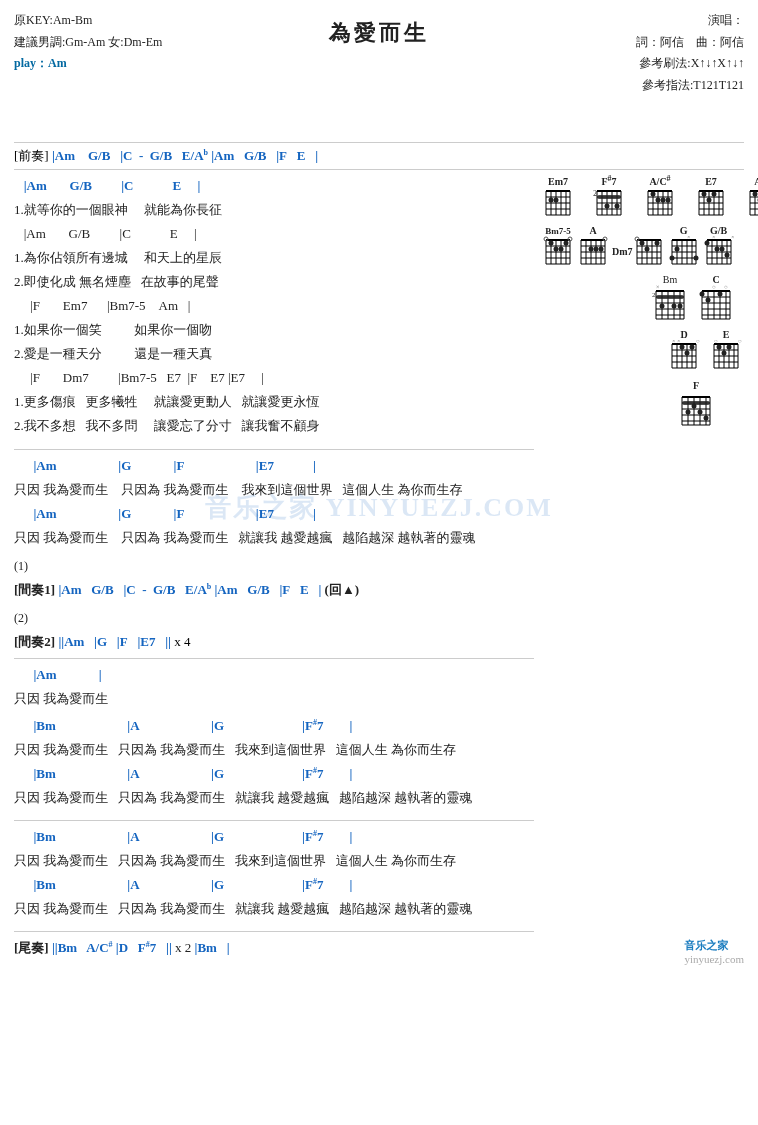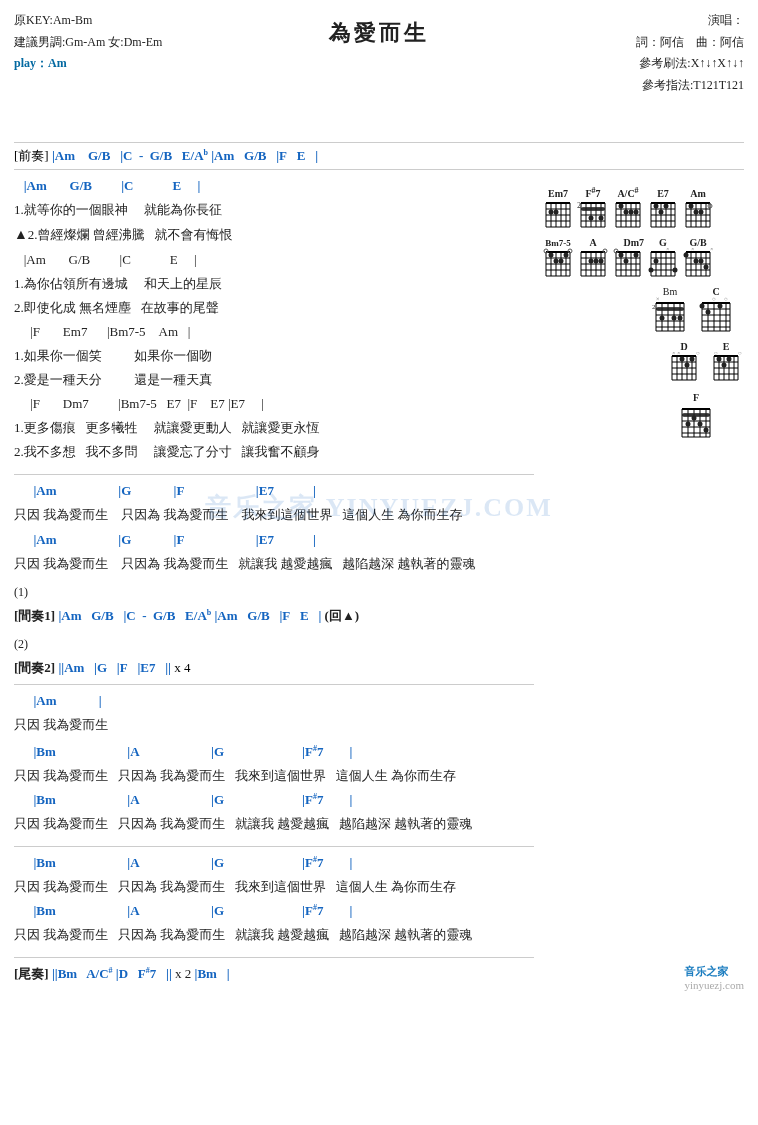--- a/index.html
+++ b/index.html
@@ -59,23 +59,20 @@
   <div style="display:flex; position:relative;">
 
     <div style="flex:1; max-width:540px; font-size:13px; line-height:1.85;">
 
       <div>
         <span style="color:#1565c0; font-weight:bold;">&nbsp;&nbsp;&nbsp;|Am&nbsp;&nbsp;&nbsp;&nbsp;&nbsp;&nbsp;&nbsp;G/B&nbsp;&nbsp;&nbsp;&nbsp;&nbsp;&nbsp;&nbsp;&nbsp;&nbsp;|C&nbsp;&nbsp;&nbsp;&nbsp;&nbsp;&nbsp;&nbsp;&nbsp;&nbsp;&nbsp;&nbsp;&nbsp;E&nbsp;&nbsp;&nbsp;&nbsp;&nbsp;|</span>
       </div>
       <div>
         1.就等你的一個眼神&nbsp;&nbsp;&nbsp;&nbsp;&nbsp;就能為你長征
       </div>
-      <div>
-        <span style="font-size:14px;">▲</span>2.曾經燦爛 曾經沸騰&nbsp;&nbsp;&nbsp;就不會有悔恨
-      </div>
 
       <div>
         &nbsp;&nbsp;&nbsp;|Am&nbsp;&nbsp;&nbsp;&nbsp;&nbsp;&nbsp;&nbsp;G/B&nbsp;&nbsp;&nbsp;&nbsp;&nbsp;&nbsp;&nbsp;&nbsp;&nbsp;|C&nbsp;&nbsp;&nbsp;&nbsp;&nbsp;&nbsp;&nbsp;&nbsp;&nbsp;&nbsp;&nbsp;&nbsp;E&nbsp;&nbsp;&nbsp;&nbsp;&nbsp;|
       </div>
       <div>
         1.為你佔領所有邊城&nbsp;&nbsp;&nbsp;&nbsp;&nbsp;和天上的星辰
       </div>
       <div>
         2.即使化成 無名煙塵&nbsp;&nbsp;&nbsp;在故事的尾聲
       </div>
@@ -172,21 +169,21 @@
         <span style="font-weight:bold;">[尾奏]</span>
         <span style="color:#1565c0; font-weight:bold;"> ||Bm&nbsp;&nbsp; A/C<sup>#</sup> |D&nbsp;&nbsp; F<sup>#</sup>7&nbsp;&nbsp; ||</span>
         <span> x 2</span>
         <span style="color:#1565c0; font-weight:bold;"> |Bm&nbsp;&nbsp; |</span>
       </div>
 
     </div>
 
     <div style="width:210px; padding-left:8px; font-size:10px;">
 
-      <div style="display:flex; gap:3px; margin-bottom:8px; align-items:flex-end;margin-top:12px;">
+      <div style="display:flex; gap:19px; margin-bottom:8px; align-items:flex-end;">
 
         <div style="display:flex;flex-direction:column;align-items:center;">
           <div style="font-size:10px;font-weight:bold;">Em7</div>
           <svg width="32" height="30">
             <line x1="4" y1="4" x2="28" y2="4" stroke="#000" stroke-width="2"></line>
             <line x1="4" y1="4" x2="4" y2="28" stroke="#000" stroke-width="1"></line>
             <line x1="9" y1="4" x2="9" y2="28" stroke="#000" stroke-width="1"></line>
             <line x1="14" y1="4" x2="14" y2="28" stroke="#000" stroke-width="1"></line>
             <line x1="19" y1="4" x2="19" y2="28" stroke="#000" stroke-width="1"></line>
             <line x1="24" y1="4" x2="24" y2="28" stroke="#000" stroke-width="1"></line>
@@ -324,21 +321,21 @@
             <line x1="4" y1="16" x2="28" y2="16" stroke="#000" stroke-width="1"></line>
             <line x1="4" y1="22" x2="28" y2="22" stroke="#000" stroke-width="1"></line>
             <line x1="4" y1="28" x2="28" y2="28" stroke="#000" stroke-width="1"></line>
             <circle cx="14" cy="13" r="2.5" fill="#222"></circle>
             <circle cx="19" cy="13" r="2.5" fill="#222"></circle>
             <circle cx="24" cy="13" r="2.5" fill="#222"></circle>
             <circle cx="28" cy="3" r="2" stroke="#555" stroke-width="1" fill="none"></circle>
           </svg>
         </div>
 
-        <div style="display:flex;flex-direction:column;align-items:flex-end;">
+        <div style="display:flex;flex-direction:row;align-items:center;">
           <div style="font-size:10px;font-weight:bold;">Dm7</div>
           <svg width="32" height="30">
             <line x1="4" y1="4" x2="28" y2="4" stroke="#000" stroke-width="2"></line>
             <line x1="4" y1="4" x2="4" y2="28" stroke="#000" stroke-width="1"></line>
             <line x1="9" y1="4" x2="9" y2="28" stroke="#000" stroke-width="1"></line>
             <line x1="14" y1="4" x2="14" y2="28" stroke="#000" stroke-width="1"></line>
             <line x1="19" y1="4" x2="19" y2="28" stroke="#000" stroke-width="1"></line>
             <line x1="24" y1="4" x2="24" y2="28" stroke="#000" stroke-width="1"></line>
             <line x1="28" y1="4" x2="28" y2="28" stroke="#000" stroke-width="1"></line>
             <line x1="4" y1="10" x2="28" y2="10" stroke="#000" stroke-width="1"></line>

